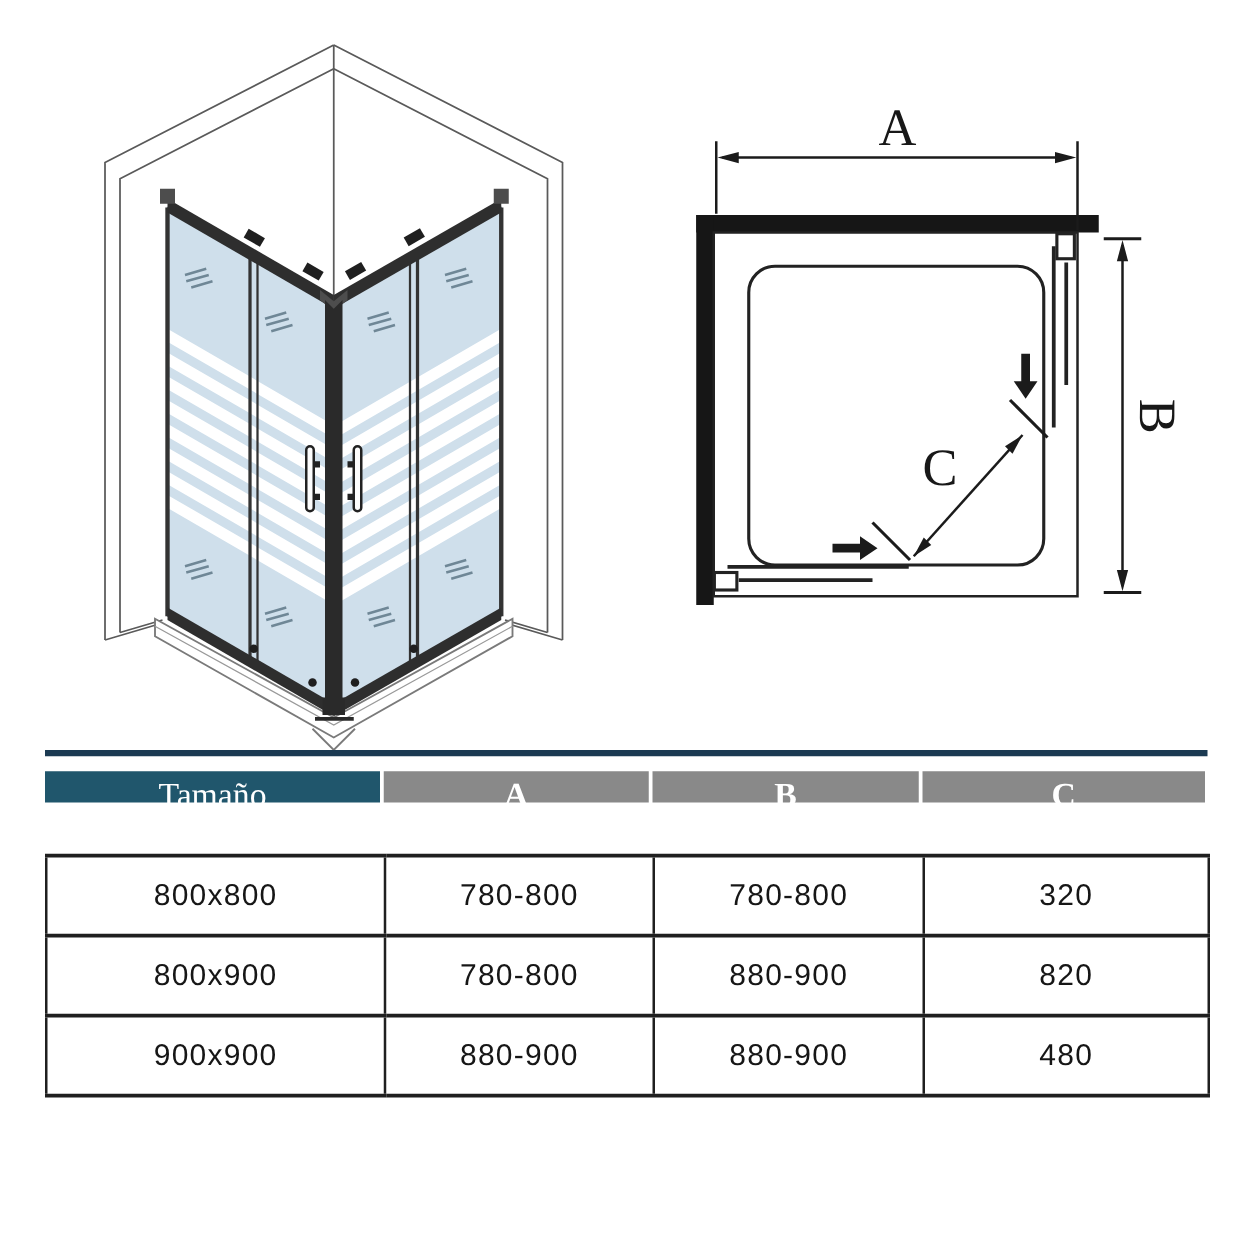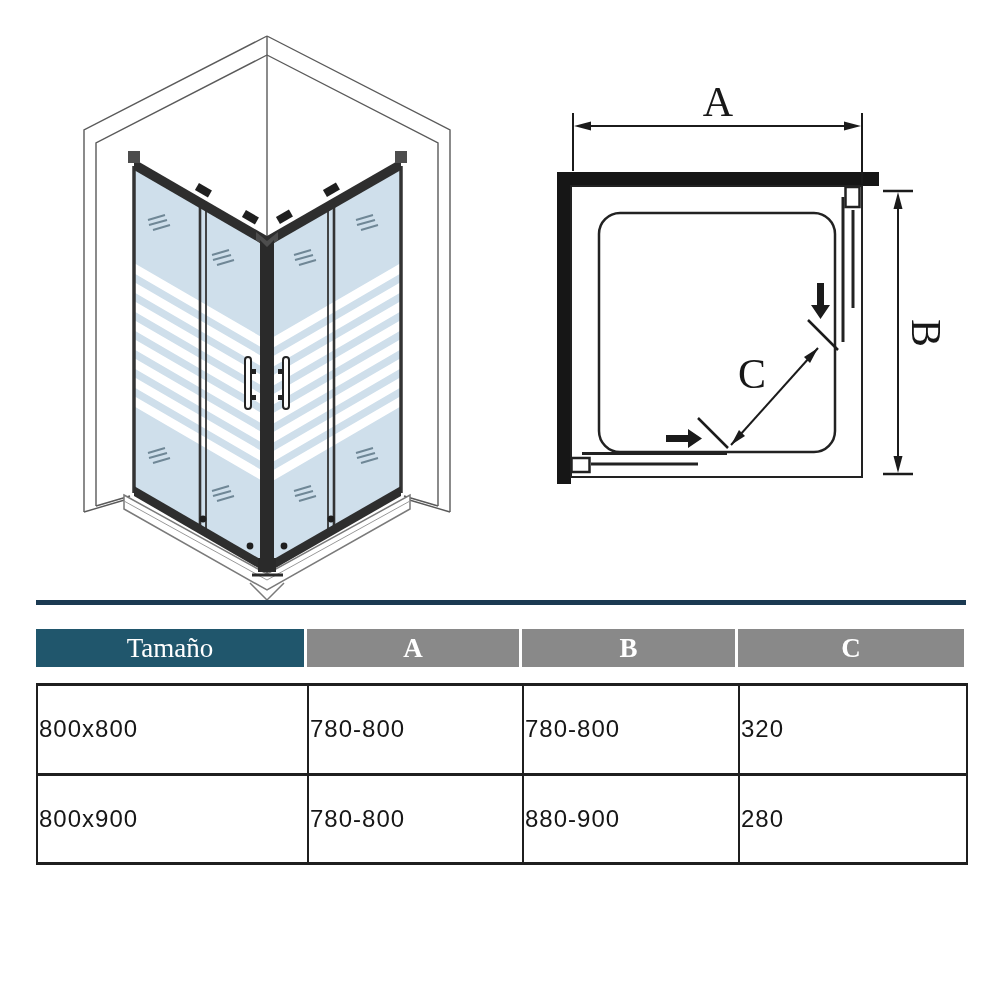--- a/index.html
+++ b/index.html
@@ -7,30 +7,30 @@
          font-family:"Liberation Sans","DejaVu Sans",sans-serif;}
   svg{position:absolute;}
   #iso{left:55px;top:8px;}
   #plan{left:540px;top:82px;}
   .dim-label{font-family:"Liberation Serif","DejaVu Serif",serif;font-size:42px;fill:#181818;}
   
   .accent-bar{position:absolute;left:36px;top:600px;width:930px;height:5px;
               background:var(--accent-bar,#1b3a52);}
   .tbl-header{position:absolute;left:36px;top:617px;width:930px;height:38px;
               display:flex;gap:3px;}
-  .tbl-header .cell{height:38px;line-height:38px;text-align:center;
+  .tbl-header .cell{height:25px;line-height:38px;text-align:center;
       color:var(--header-text,#fff);font-family:"Liberation Serif","DejaVu Serif",serif;
-      font-size:27px;margin-top:12px;}
+      font-size:27px;}
   .cell.size{width:268px;background:var(--size-header-bg,#20566c);}
   .cell.abc{background:var(--abc-header-bg,#898989);font-weight:bold;}
   .cell.a{width:212px;} .cell.b{width:213px;} .cell.c{width:226px;}
   table.body{position:absolute;left:36px;top:683px;width:930px;height:182px;
       border-collapse:collapse;table-layout:fixed;}
   table.body td{border:2px solid #1f1f1f;border-top-width:3px;border-bottom-width:3px;
-      vertical-align:middle;font-size:24px;color:#161616;
+      text-align:center;vertical-align:middle;font-size:24px;color:#161616;
       letter-spacing:1px;height:59px;background:#fff;}
   col.c1{width:271px;} col.c2{width:215px;} col.c3{width:216px;} col.c4{width:228px;}
 </style>
 </head>
 <body>
 
 <div class="sheet">
 
   <svg id="iso" width="412" height="612" viewBox="55 8 412 612">
     <defs>
@@ -200,17 +200,23 @@
       <tr>
         <td>800x800</td>
         <td>780-800</td>
         <td>780-800</td>
         <td>320</td>
       </tr>
       <tr>
         <td>800x900</td>
         <td>780-800</td>
         <td>880-900</td>
-        <td>280</td>
+        <td>820</td>
+      </tr>
+      <tr>
+        <td>900x900</td>
+        <td>880-900</td>
+        <td>880-900</td>
+        <td>480</td>
       </tr>
     </tbody>
   </table>
 </div>
 
 </body></html>

